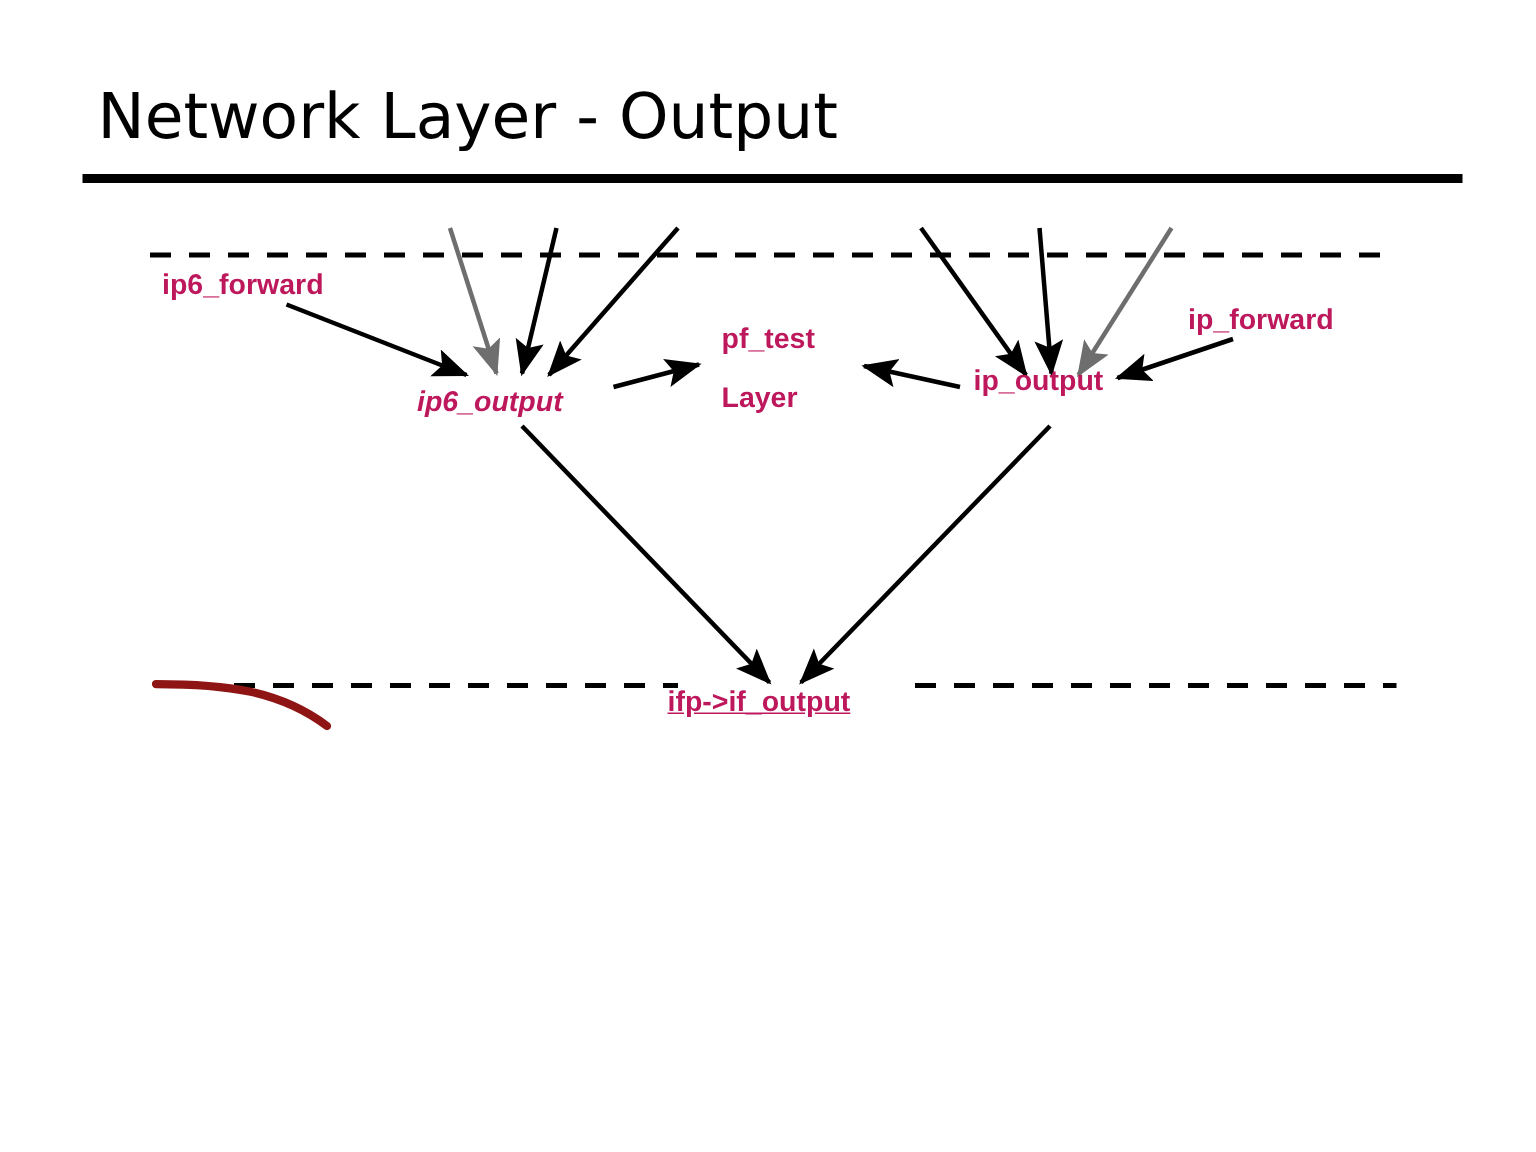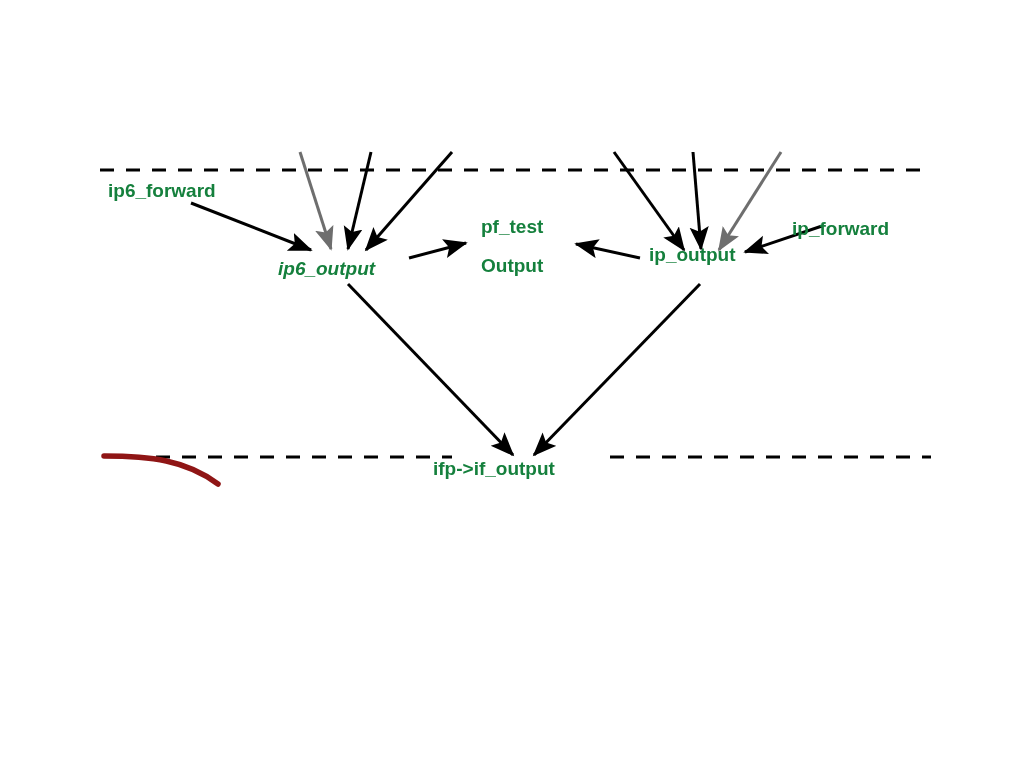--- a/index.html
+++ b/index.html
@@ -56,31 +56,35 @@
     height: 768px;
   }
   #diagram svg {
     display: block;
   }
   .node-label {
     position: absolute;
     font-family: "Liberation Sans", sans-serif;
     font-weight: bold;
     font-size: 19px;
-    color: #15803d;
+    color: #be185d;
     white-space: nowrap;
     line-height: 22px;
     text-align: right;
   }
 </style>
 </head>
 <body>
 
 <div id="slide">
 
+  <div id="title-block">
+    <div id="slide-title">Network Layer - Output</div>
+    <div id="title-rule"></div>
+  </div>
 
   <div id="diagram">
 
     <svg width="1024" height="768" viewBox="0 0 1024 768">
       <defs>
         <marker id="ah-black" markerWidth="9" markerHeight="9" refX="7.4" refY="3.2" orient="auto" markerUnits="strokeWidth">
           <path d="M0,0 L8,3.2 L0,6.4 L1.6,3.2 z" fill="#000000"></path>
         </marker>
         <marker id="ah-gray" markerWidth="9" markerHeight="9" refX="7.4" refY="3.2" orient="auto" markerUnits="strokeWidth">
           <path d="M0,0 L8,3.2 L0,6.4 L1.6,3.2 z" fill="#6e6e6e"></path>
@@ -119,22 +123,22 @@
 
       <line x1="700" y1="284" x2="534" y2="455" stroke="#000000" stroke-width="3" marker-end="url(#ah-black)"></line>
     </svg>
 
     <div class="node-label" style="left:108px; top:180px;">ip6_forward</div>
 
     <div class="node-label" style="left:278px; top:258px;font-style:italic;">ip6_output</div>
 
     <div class="node-label" style="left:481px; top:216px;">pf_test</div>
 
-    <div class="node-label" style="left:481px; top:255px;">Output</div>
+    <div class="node-label" style="left:481px; top:255px;">Layer</div>
 
     <div class="node-label" style="left:649px; top:244px;">ip_output</div>
 
-    <div class="node-label" style="left:792px; top:218px;">ip_forward</div>
+    <div class="node-label" style="left:792px; top:203px;">ip_forward</div>
 
-    <div class="node-label" style="left:433px; top:458px;">ifp-&gt;if_output</div>
+    <div class="node-label" style="left:445px; top:458px;text-decoration:underline;">ifp-&gt;if_output</div>
 
   </div>
 </div>
 
 </body></html>

